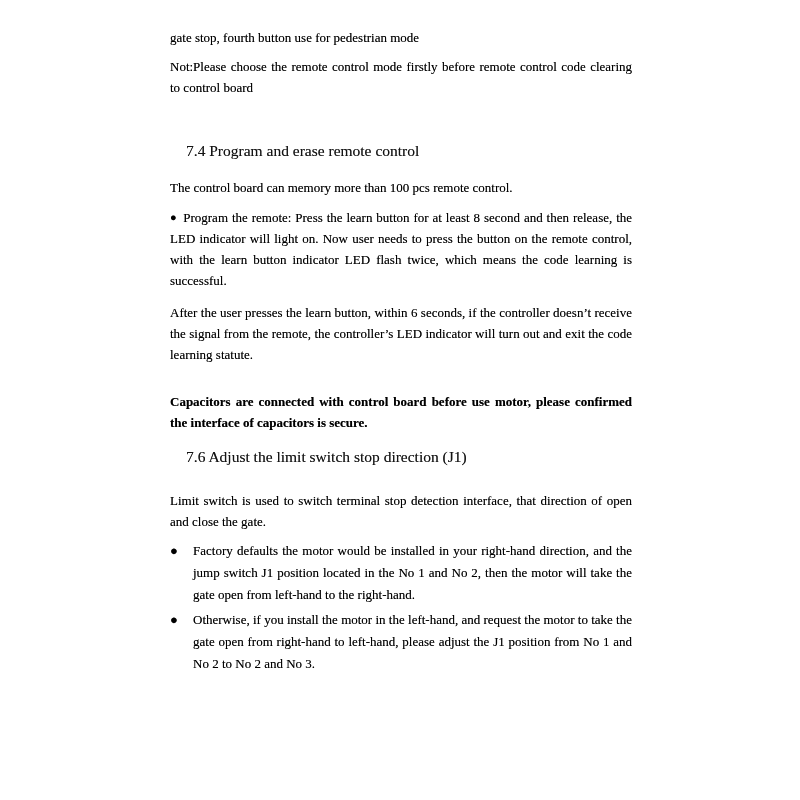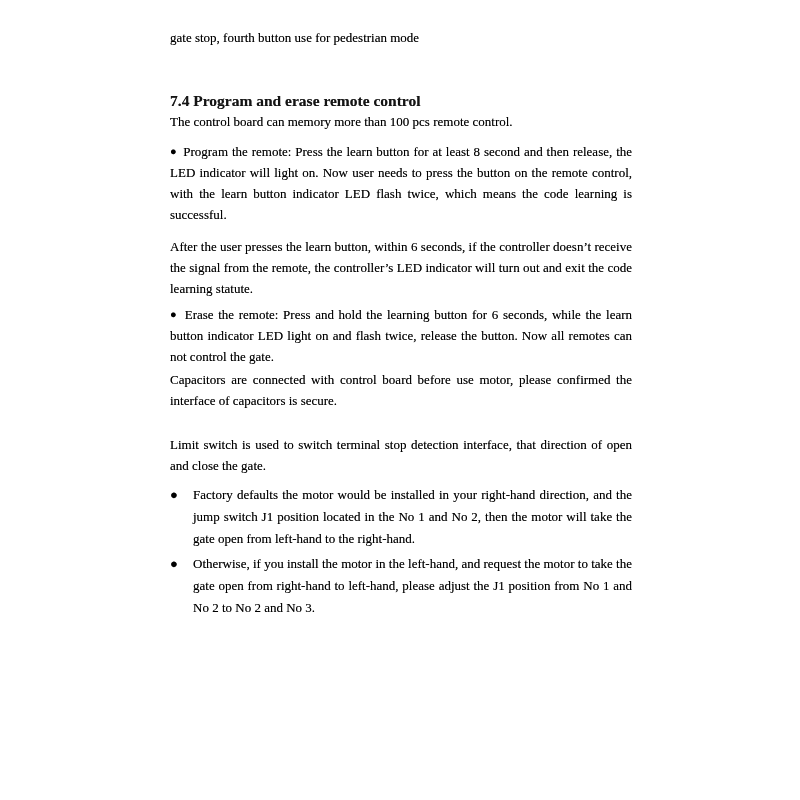--- a/index.html
+++ b/index.html
@@ -27,24 +27,24 @@
   }
   .body {
     margin: 0;
     font-size: 13px;
     line-height: 21px;
     color: #000000;
     text-align: justify;
     text-shadow: 0 0 0.4px rgba(30,30,30,0.55);
   }
   .h {
-    margin: 0;
+    margin: 16px;
     font-size: 15.5px;
     line-height: 20px;
-    font-weight: bold;
+    font-weight: normal;
     color: #141414;
     text-align: left;
     text-shadow: 0 0 0.4px rgba(20,20,20,0.55);
   }
   .bold { font-weight: normal; }
   .bullet-inline {
     font-size: 11px;
     vertical-align: 1px;
     letter-spacing: 2px;
   }
@@ -61,56 +61,53 @@
   }
   
   .mt-first   { margin-top: 27px; }
   .mt-note    { margin-top: 8px;  }
   .mt-h74     { margin-top: 43px; }
   .mt-memory  { }
   .mt-program { margin-top: 9px;  }
   .mt-after   { margin-top: 11px;  }
   .mt-erase   { margin-top: 5px;  }
   .mt-h75     { margin-top: 41px; }
-  .mt-cap     { margin-top: 2px; }
+  .mt-cap     { margin-top: 26px; font-weight: bold; }
   .mt-h76     { margin-top: 14px; }
   .mt-limit   { margin-top: 23px; }
   .mt-li1     { margin-top: 8px;  }
   .mt-li2     { margin-top: 3px;  }
 </style>
 </head>
 <body>
 
 <div class="page">
   <div class="col">
 
     <p class="body mt-first">gate stop, fourth button use for pedestrian mode</p>
 
+    <p class="body mt-note">Not:Please choose the remote control mode firstly before remote control code clearing to control board</p>
 
     <h2 class="h mt-h74">7.4 Program and erase remote control</h2>
 
     <p class="body mt-memory">The control board can memory more than 100 pcs remote control.</p>
 
     <p class="body mt-program">
       <span class="bullet-inline">●</span>
       <span class="bold">Program the remote:</span>
       <span>Press the learn button for at least 8 second and then release, the LED indicator will light on. Now user needs to press the button on the remote control, with the learn button indicator LED flash twice, which means the code learning is successful.</span>
     </p>
 
     <p class="body mt-after">After the user presses the learn button, within 6 seconds, if the controller doesn’t receive the signal from the remote, the controller’s LED indicator will turn out and exit the code learning statute.</p>
 
-    <p class="body mt-erase">
-      <span class="bullet-inline">●</span>
-      <span class="bold">Erase the remote:</span>
-      <span>Press and hold the learning button for 6 seconds, while the learn button indicator LED light on and flash twice, release the button. Now all remotes can not control the gate.</span>
-    </p>
 
 
     <p class="body mt-cap">Capacitors are connected with control board before use motor, please confirmed the interface of capacitors is secure.</p>
 
+    <h2 class="h mt-h76">7.6 Adjust the limit switch stop direction (J1)</h2>
 
     <p class="body mt-limit">Limit switch is used to switch terminal stop detection interface, that direction of open and close the gate.</p>
 
     <div class="body li mt-li1">
       <span class="bullet-hang">●</span>
       <span>Factory defaults the motor would be installed in your right-hand direction, and the jump switch J1 position located in the No 1 and No 2, then the motor will take the gate open from left-hand to the right-hand.</span>
     </div>
 
     <div class="body li mt-li2">
       <span class="bullet-hang">●</span>

